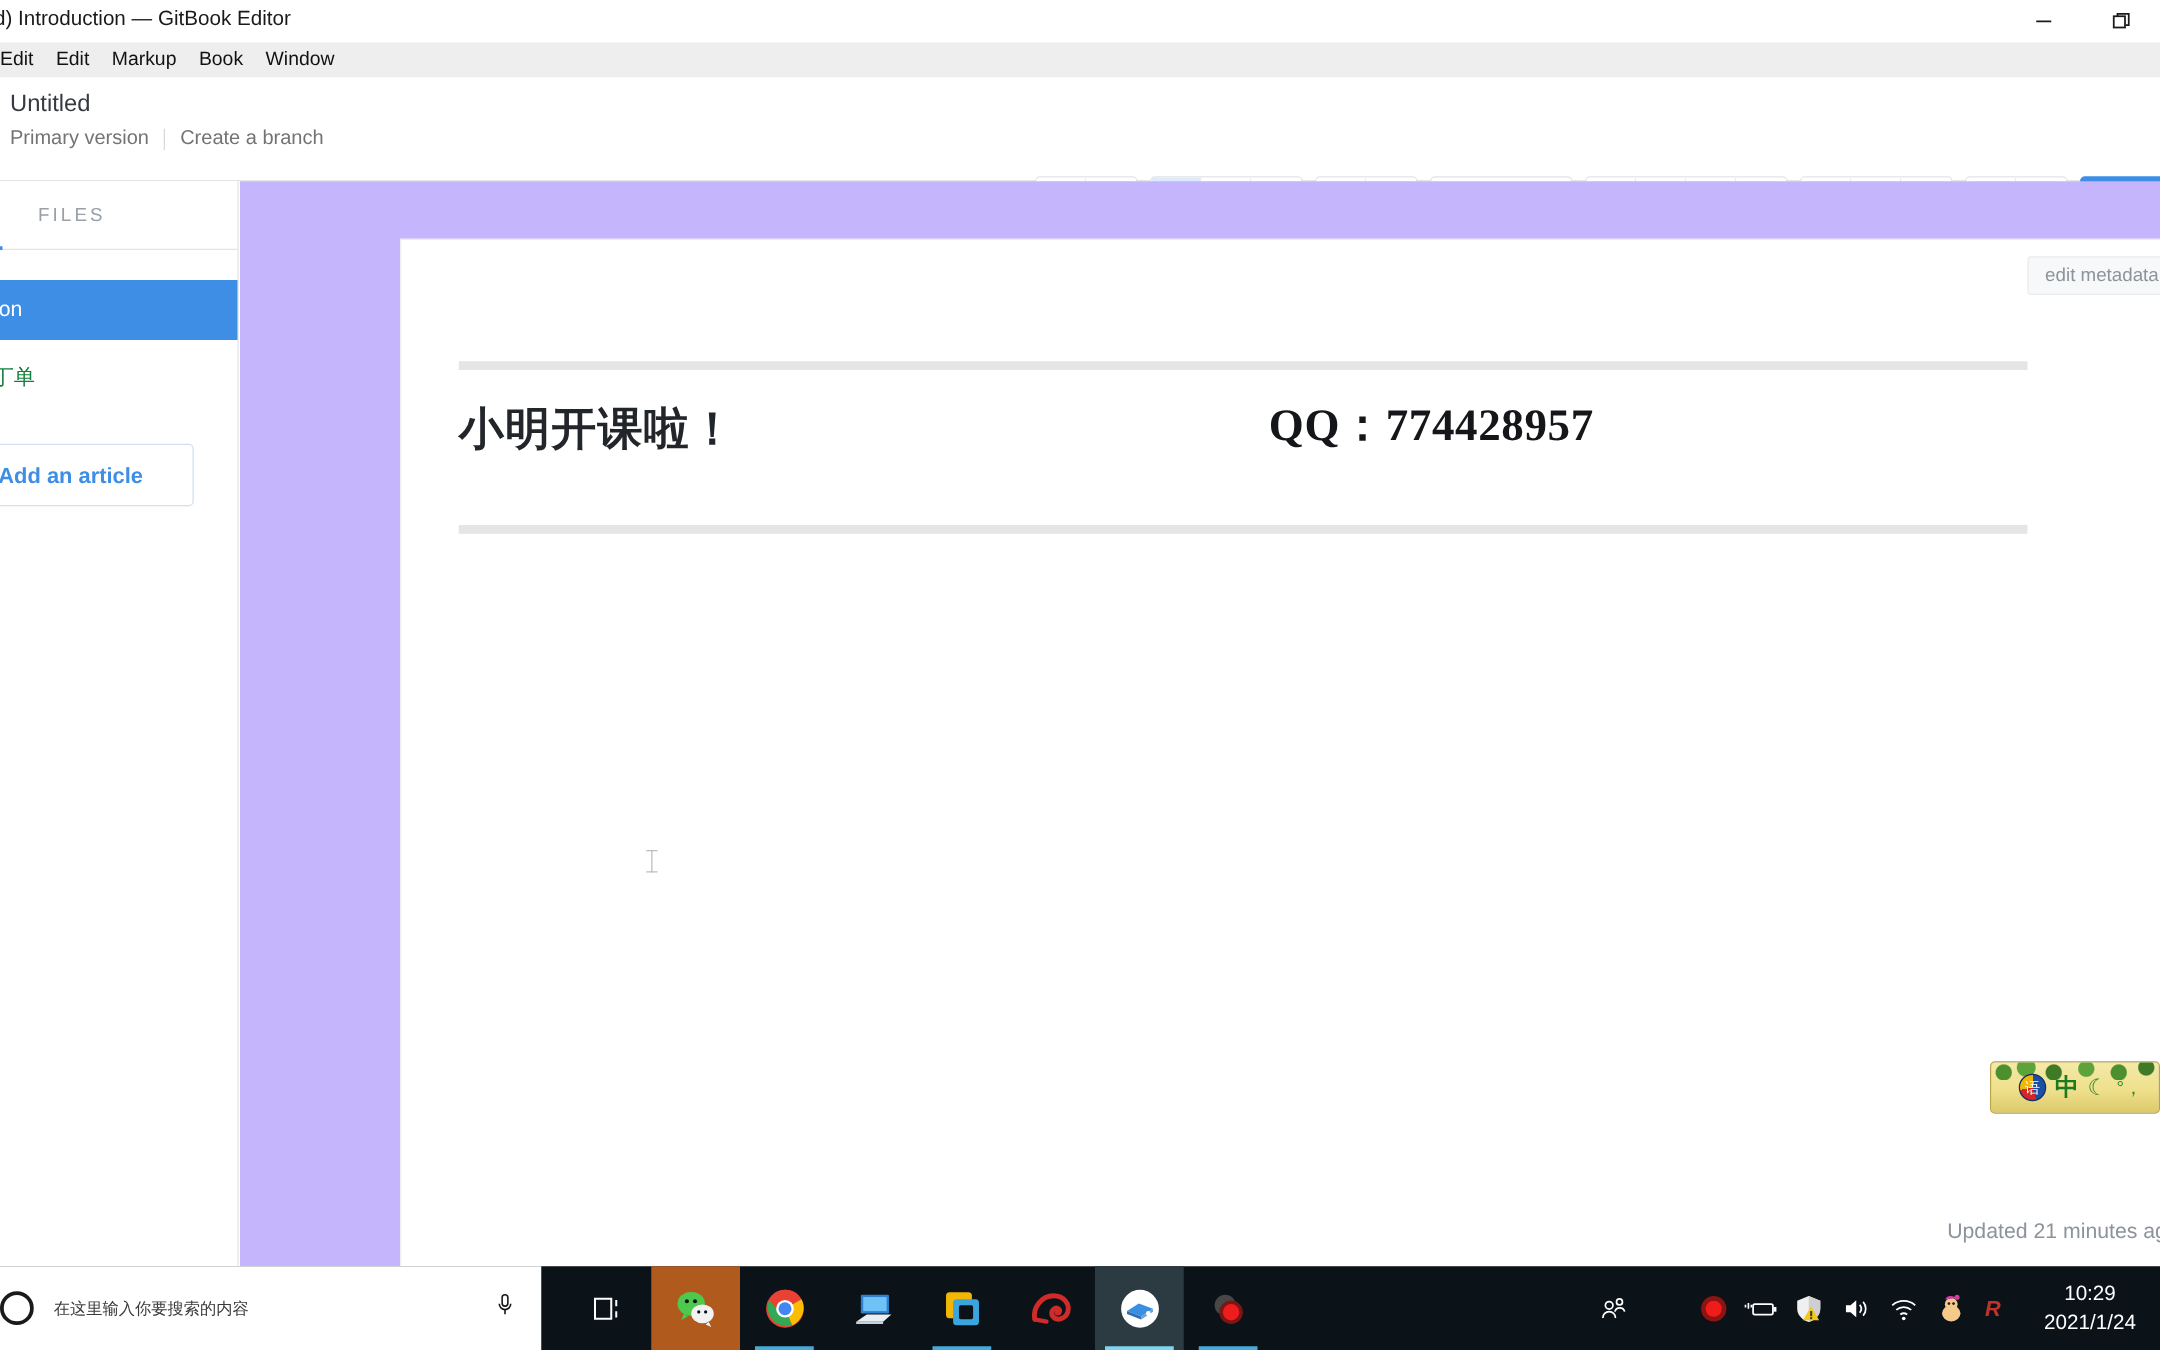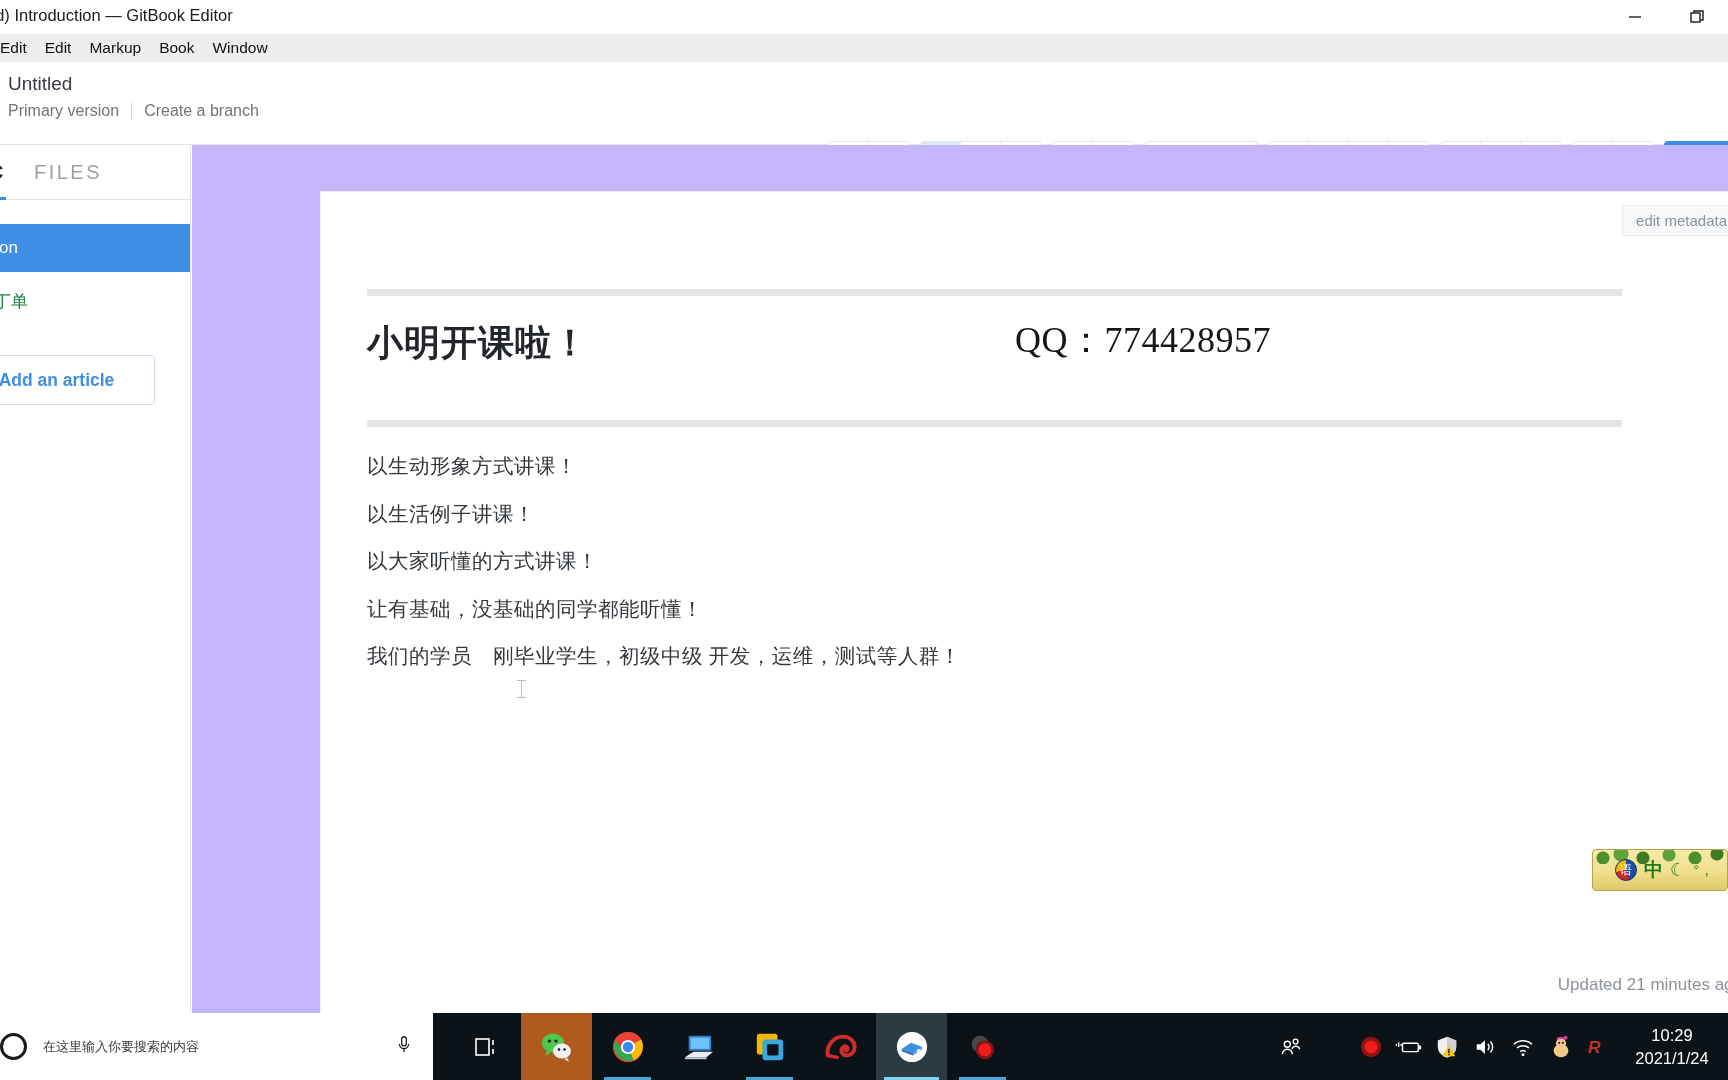--- a/index.html
+++ b/index.html
@@ -98,21 +98,21 @@
   
   .sidebar {
     position: absolute; left: 0; top: 145px; width: 191px; height: 868px;
     background: #fff; border-right: 1px solid #e2e4e8;
   }
   .side-tabs {
     display: flex; height: 55px; align-items: center;
     border-bottom: 1px solid #e2e4e8; padding-left: 0px;
   }
   .side-tab {
-    font-size: 20px; letter-spacing: 2.5px; color: #9aa0a8;
+    font-size: 15px; letter-spacing: 2.5px; color: #9aa0a8;
     padding: 0 14px; height: 55px; display: flex; align-items: center;
     position: relative;
   }
   .side-tab.active { color: #262b31; font-weight: 700; }
   .side-tab.active::after {
     content: ""; position: absolute; left: 0; right: 14px; bottom: 0;
     height: 3px; background: #3e8ee6;
   }
   .side-tab:first-child { margin-left: -25px; }
   .toc-item {
@@ -155,21 +155,21 @@
   .hr-bot { top: 228px; }
   .doc-h1 {
     position: absolute; left: 46px; top: 127px;
     font-family: "Liberation Serif", "DejaVu Serif", serif;
     font-size: 36px; font-weight: 700; color: #22262b;
     letter-spacing: 1px;
   }
   .doc-h1-qq {
     position: absolute; left: 694px; top: 124px;
     font-family: "Liberation Serif", "DejaVu Serif", serif;
-    font-size: 36px; font-weight: 400; color: #141619;
+    font-size: 36px; font-weight: 700; color: #141619;
     letter-spacing: 0.5px;
   }
   .doc-body { position: absolute; left: 46px; top: 264px; width: 1250px; }
   .doc-p {
     font-family: "Liberation Serif", "DejaVu Serif", serif;
     font-size: 20.5px; color: #33383d; line-height: 1;
     margin-bottom: 27px; letter-spacing: 0.5px;
   }
   .text-caret {
     position: absolute; left: 200px; top: 488px;
@@ -438,27 +438,20 @@
 
     <div class="edit-meta">edit metadata</div>
 
     <div class="hr-block hr-top"></div>
 
     <div class="doc-h1">小明开课啦！</div>
     <div class="doc-h1-qq">QQ：774428957</div>
 
     <div class="hr-block hr-bot"></div>
 
-    <div class="doc-body">
-      <p class="doc-p">以生动形象方式讲课！</p>
-      <p class="doc-p">以生活例子讲课！</p>
-      <p class="doc-p">以大家听懂的方式讲课！</p>
-      <p class="doc-p">让有基础，没基础的同学都能听懂！</p>
-      <p class="doc-p">我们的学员　刚毕业学生，初级中级 开发，运维，测试等人群！</p>
-    </div>
 
     <div class="text-caret"></div>
 
     <div class="updated">Updated 21 minutes ago</div>
   </div>
 </div>
 
 <div class="ime-bar">
   <div class="ime-leaf"></div>
   <div class="ime-ball">语</div>

